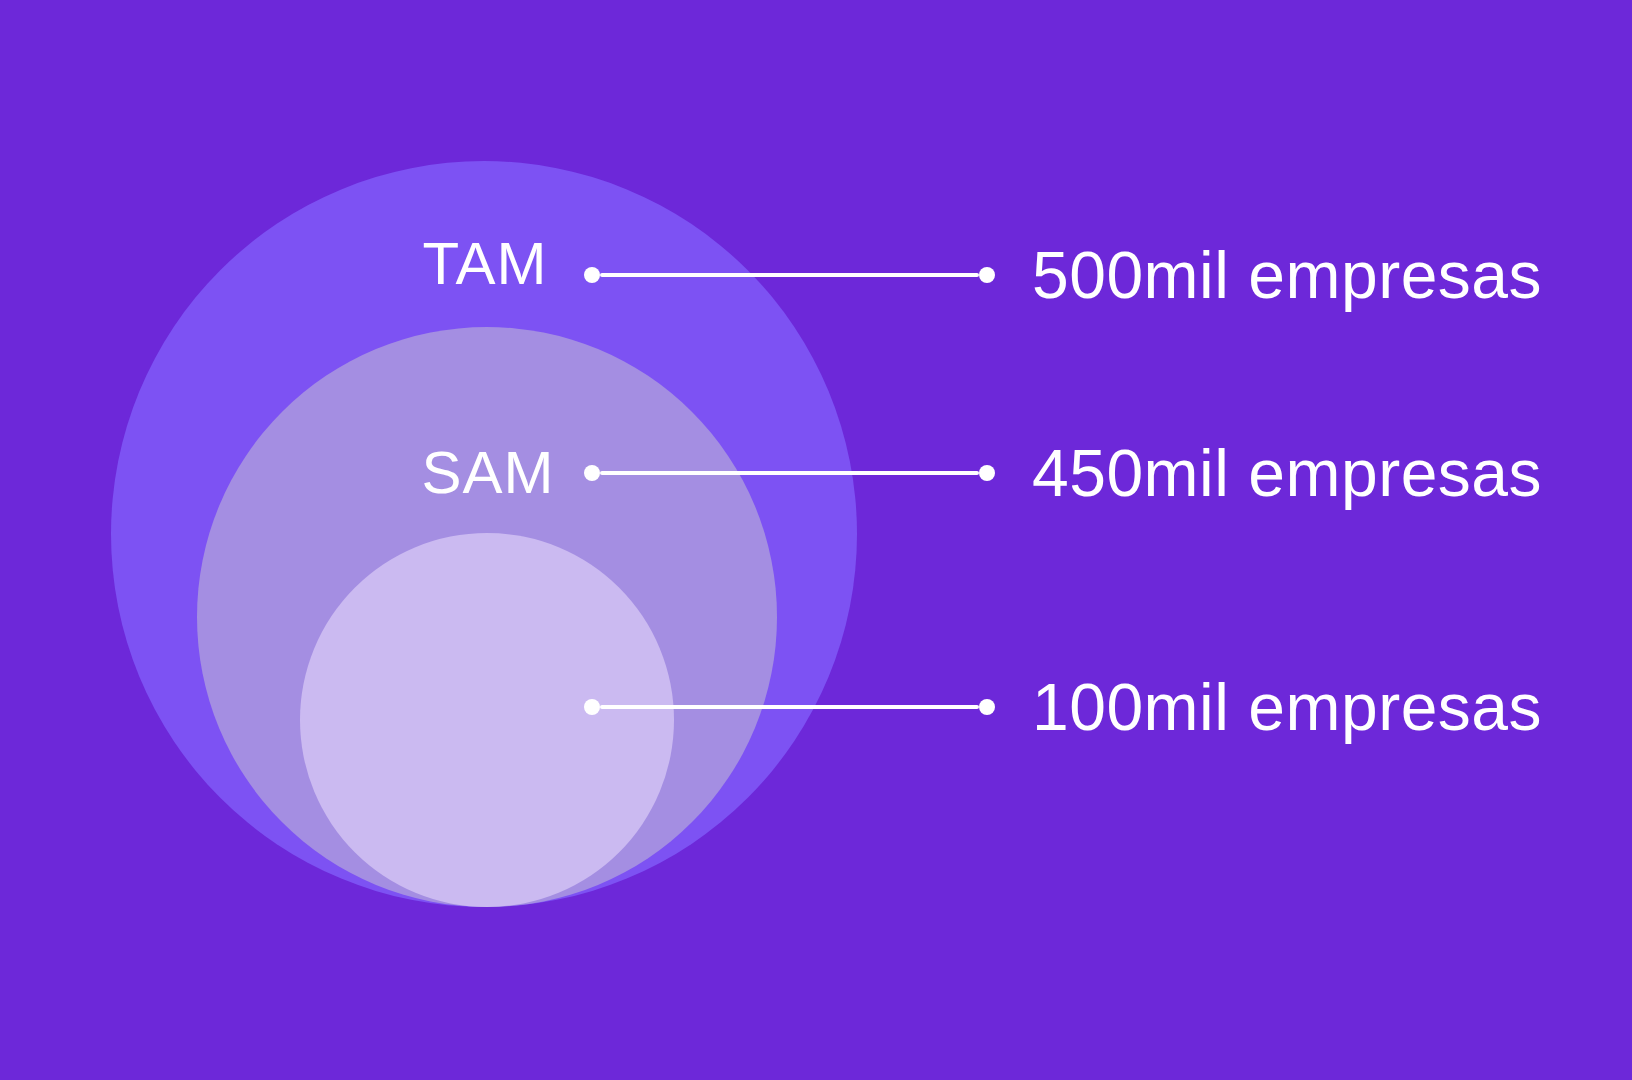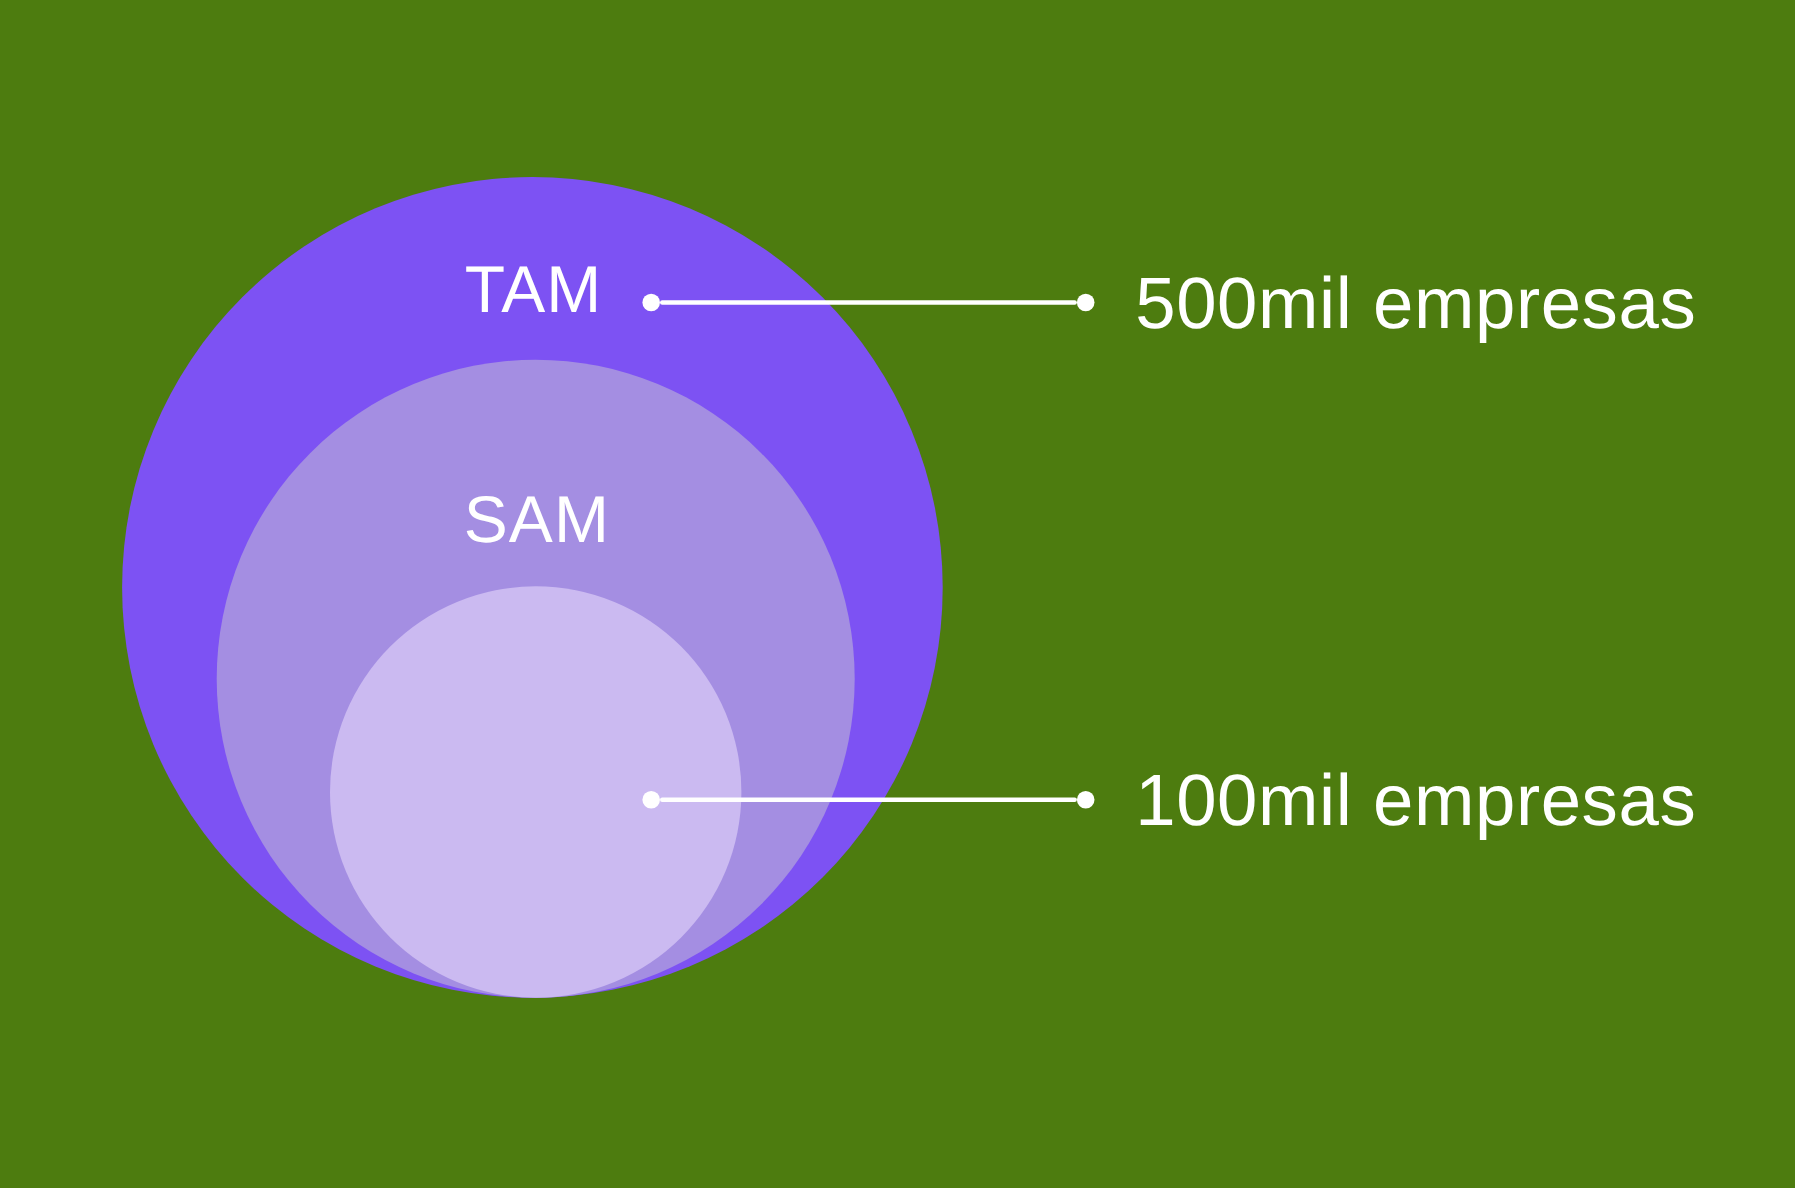--- a/index.html
+++ b/index.html
@@ -10,21 +10,21 @@
     width: 1632px;
     height: 1080px;
     background: #000000;
     overflow: hidden;
     font-family: "Liberation Sans", sans-serif;
   }
   .stage {
     position: relative;
     width: 1632px;
     height: 1080px;
-    background: #4d7c0f;
+    background: #6d28d9;
   }
   .circle {
     position: absolute;
     border-radius: 50%;
   }
   #circle-tam { left: 111px; top: 161px; width: 746px; height: 746px; z-index: 1; }
   #circle-sam { left: 197px; top: 327px; width: 580px; height: 580px; z-index: 2; }
   #circle-som { left: 300px; top: 533px; width: 374px; height: 374px; z-index: 3; }
 
   .circle-label {
@@ -43,21 +43,21 @@
   .callout-row {
     position: absolute;
     left: 584px;
     height: 90px;
     display: flex;
     align-items: center;
     z-index: 6;
   }
   #row-tam { top: 230px; }
   #row-sam { top: 428px; }
-  #row-som { top: 662px; margin-top: 20px; }
+  #row-som { top: 662px; }
 
   .dot {
     width: 16px;
     height: 16px;
     border-radius: 50%;
     background: #FFFFFF;
     flex: 0 0 auto;
   }
   .connector-line {
     width: 379px;
@@ -87,20 +87,26 @@
   <span class="circle-label" id="label-tam">TAM</span>
   <span class="circle-label" id="label-sam">SAM</span>
 
   <div class="callout-row" id="row-tam">
     <span class="dot"></span>
     <span class="connector-line"></span>
     <span class="dot"></span>
     <span class="callout-value">500mil empresas</span>
   </div>
 
+  <div class="callout-row" id="row-sam">
+    <span class="dot"></span>
+    <span class="connector-line"></span>
+    <span class="dot"></span>
+    <span class="callout-value">450mil empresas</span>
+  </div>
 
   <div class="callout-row" id="row-som">
     <span class="dot"></span>
     <span class="connector-line"></span>
     <span class="dot"></span>
     <span class="callout-value">100mil empresas</span>
   </div>
 
 </div>
 

